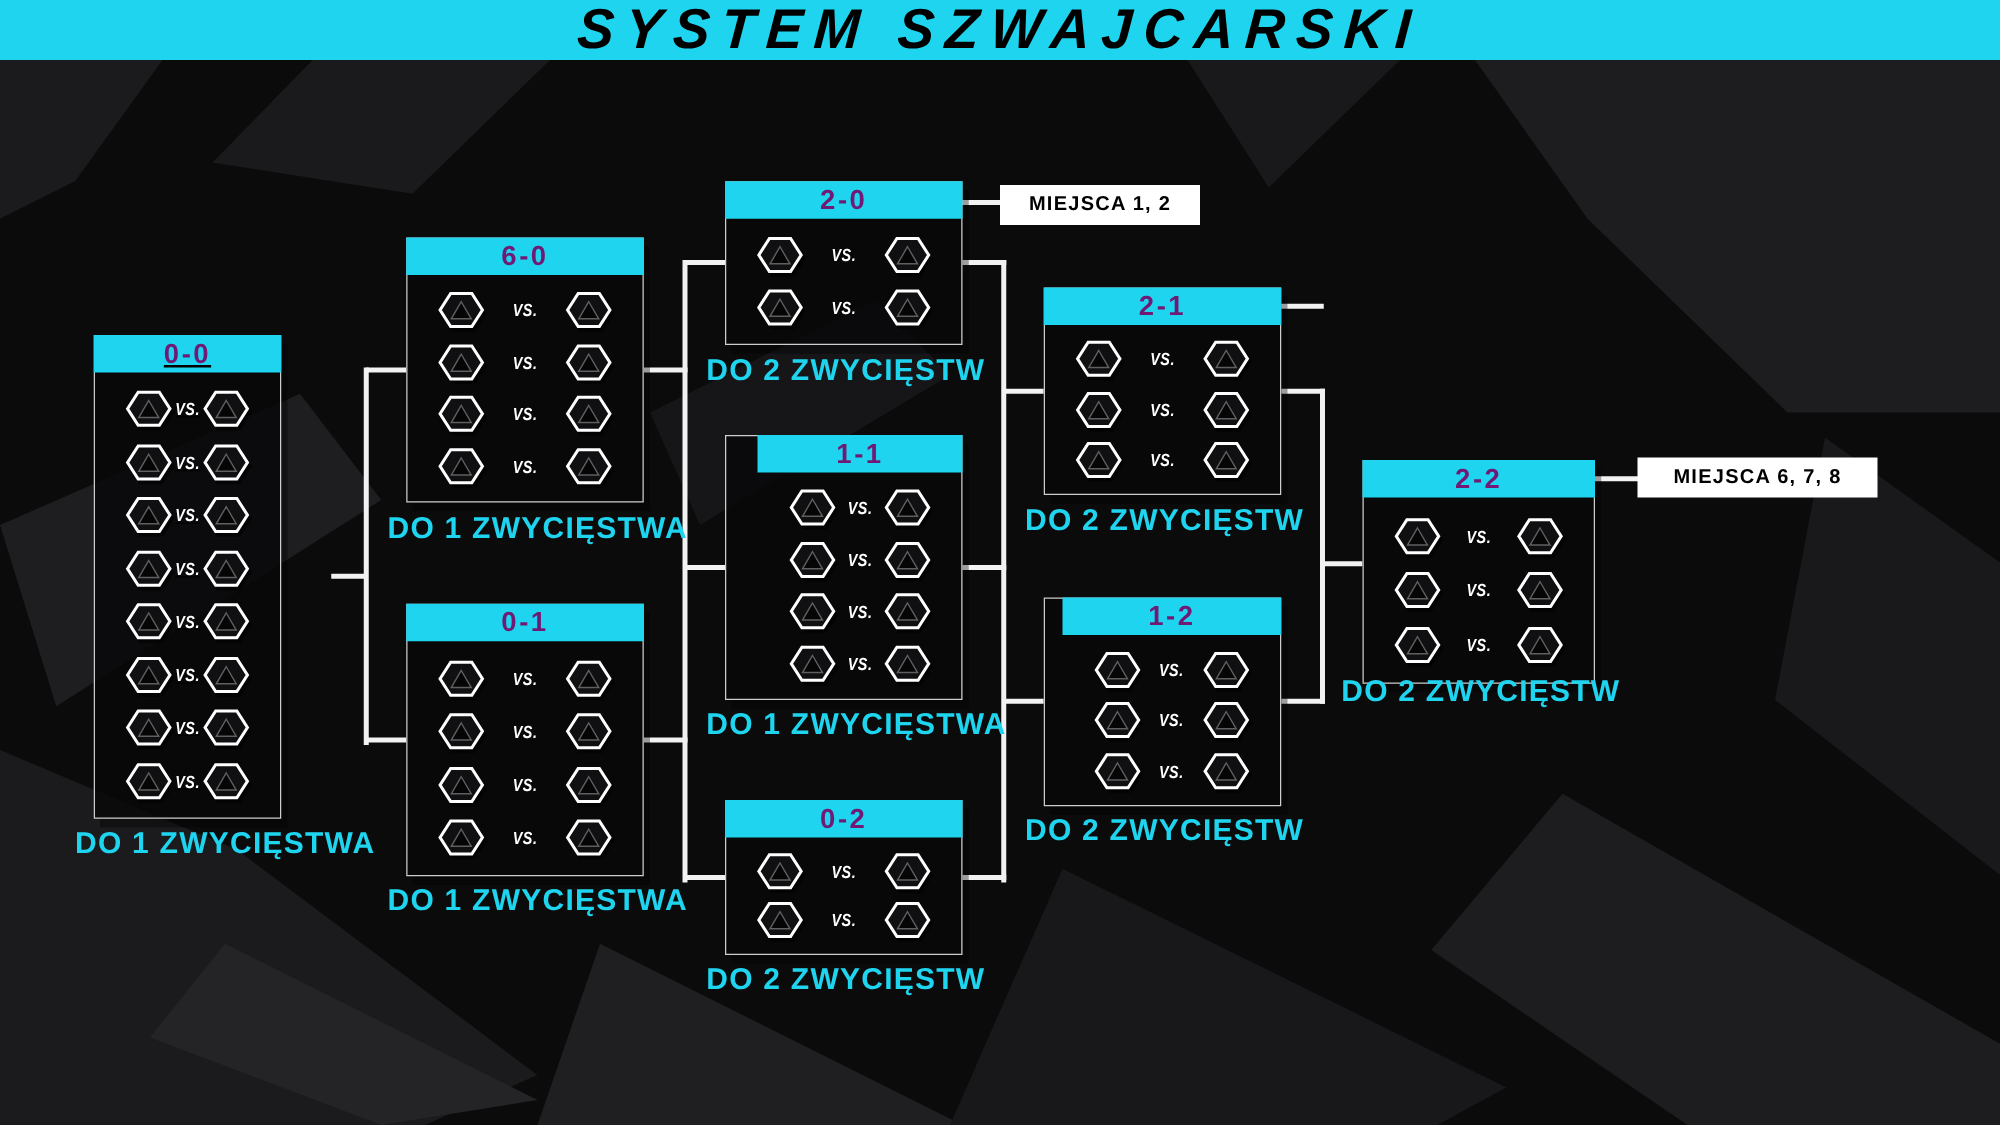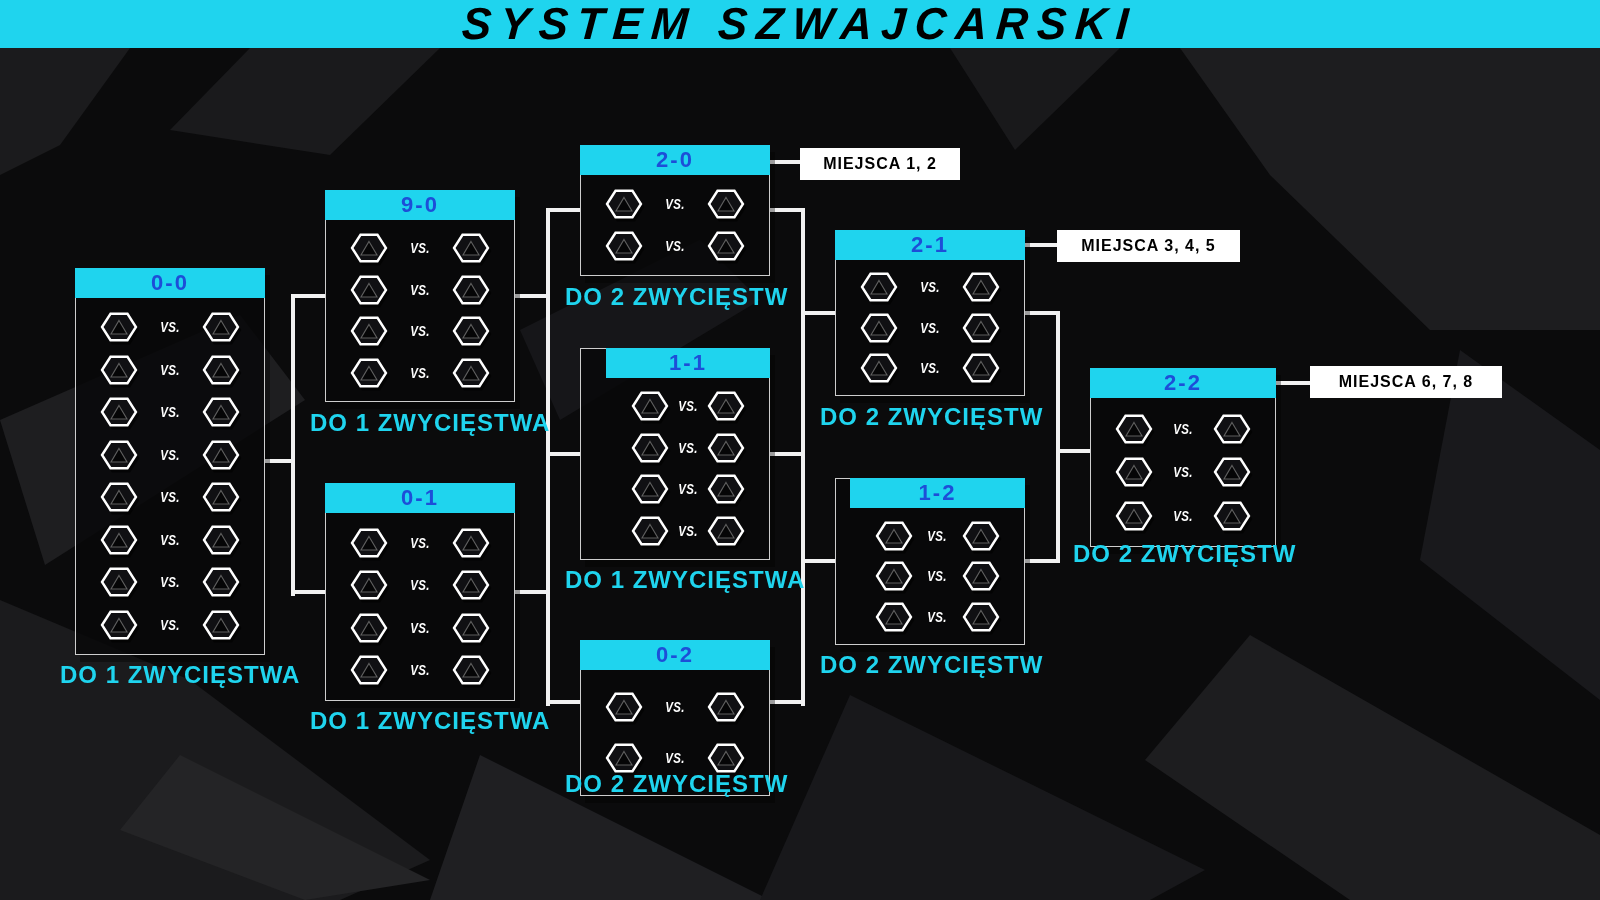--- a/index.html
+++ b/index.html
@@ -34,21 +34,21 @@
     position:absolute; z-index:2;
     border:1px solid rgba(255,255,255,.8);
     background:rgba(8,8,9,.84);
     display:flex; flex-direction:column;
     box-shadow:5px 7px 0 rgba(0,0,0,.35);
   }
   .box-header {
     height:30px; flex:0 0 30px; margin:-1px -1px 0 -1px;
     background:var(--accent);
     display:flex; align-items:center; justify-content:center;
-    color:#1d4ed8; font-weight:900; font-size:22px; letter-spacing:2px; line-height:1;
+    color:#701a75; font-weight:900; font-size:22px; letter-spacing:2px; line-height:1;
   }
   .box-body {
     flex:1; display:flex; flex-direction:column;
     justify-content:space-evenly; padding:3px 0;
   }
   .match-row {
     display:flex; align-items:center; justify-content:space-between;
     padding:0 24px;
   }
   .hex svg { display:block; filter:drop-shadow(2px 3px 0 rgba(0,0,0,.6)); }
@@ -120,21 +120,21 @@
     <div class="ln h" style="left:1025px;top:311px;width:35px"></div>
     <div class="ln h" style="left:1025px;top:559px;width:35px"></div>
     <div class="ln v" style="left:1056px;top:311px;height:252px"></div>
     <div class="ln h" style="left:1058px;top:449px;width:32px"></div>
 
     <div class="ln h" style="left:768px;top:160px;width:34px"></div>
     <div class="ln h" style="left:1023px;top:243px;width:36px"></div>
     <div class="ln h" style="left:1274px;top:381px;width:38px"></div>
   </div>
 
-  <section class="box" style="left:75px;top:268px;width:190px;height:387px;">
+  <section class="box" style="left:75px;top:268px;width:150px;height:387px;text-decoration:underline;">
     <div class="box-header">
       <span>0-0</span>
     </div>
     <div class="box-body">
         <div class="match-row">
           <span class="hex">
             <svg width="38" height="32" viewBox="0 0 40 34">
               <polygon points="2,17 11,3 29,3 38,17 29,31 11,31" fill="#101013" stroke="#ffffff" stroke-width="2.6"></polygon>
               <polygon points="20,10 28.5,24.5 11.5,24.5" fill="#050506" stroke="#5f5f5f" stroke-width="1.2"></polygon>
             </svg>
@@ -251,21 +251,21 @@
               <polygon points="20,10 28.5,24.5 11.5,24.5" fill="#050506" stroke="#5f5f5f" stroke-width="1.2"></polygon>
             </svg>
           </span>
         </div>
       </div>
   </section>
   <div class="footer-label" style="left:60px;top:662px;width:220px;">DO 1 ZWYCIĘSTWA</div>
 
   <section class="box" style="left:325px;top:190px;width:190px;height:212px;">
     <div class="box-header">
-      <span>9-0</span>
+      <span>6-0</span>
     </div>
     <div class="box-body">
         <div class="match-row">
           <span class="hex">
             <svg width="38" height="32" viewBox="0 0 40 34">
               <polygon points="2,17 11,3 29,3 38,17 29,31 11,31" fill="#101013" stroke="#ffffff" stroke-width="2.6"></polygon>
               <polygon points="20,10 28.5,24.5 11.5,24.5" fill="#050506" stroke="#5f5f5f" stroke-width="1.2"></polygon>
             </svg>
           </span>
           <span class="vs">VS.</span>
@@ -495,21 +495,21 @@
             <svg width="38" height="32" viewBox="0 0 40 34">
               <polygon points="2,17 11,3 29,3 38,17 29,31 11,31" fill="#101013" stroke="#ffffff" stroke-width="2.6"></polygon>
               <polygon points="20,10 28.5,24.5 11.5,24.5" fill="#050506" stroke="#5f5f5f" stroke-width="1.2"></polygon>
             </svg>
           </span>
         </div>
       </div>
   </section>
   <div class="footer-label" style="left:565px;top:567px;width:220px;">DO 1 ZWYCIĘSTWA</div>
 
-  <section class="box" style="left:580px;top:640px;width:190px;height:156px;">
+  <section class="box" style="left:580px;top:640px;width:190px;height:124px;">
     <div class="box-header">
       <span>0-2</span>
     </div>
     <div class="box-body">
         <div class="match-row">
           <span class="hex">
             <svg width="38" height="32" viewBox="0 0 40 34">
               <polygon points="2,17 11,3 29,3 38,17 29,31 11,31" fill="#101013" stroke="#ffffff" stroke-width="2.6"></polygon>
               <polygon points="20,10 28.5,24.5 11.5,24.5" fill="#050506" stroke="#5f5f5f" stroke-width="1.2"></polygon>
             </svg>
@@ -698,21 +698,18 @@
               <polygon points="20,10 28.5,24.5 11.5,24.5" fill="#050506" stroke="#5f5f5f" stroke-width="1.2"></polygon>
             </svg>
           </span>
         </div>
       </div>
   </section>
   <div class="footer-label" style="left:1073px;top:541px;width:220px;">DO 2 ZWYCIĘSTW</div>
 
   <div class="callout" style="left:800px;top:148px;width:160px;">
     <span>MIEJSCA 1, 2</span>
-  </div>
-  <div class="callout" style="left:1057px;top:230px;width:183px;">
-    <span>MIEJSCA 3, 4, 5</span>
   </div>
   <div class="callout" style="left:1310px;top:366px;width:192px;text-align:right;">
     <span>MIEJSCA 6, 7, 8</span>
   </div>
 
 </div>
 
 </body></html>

